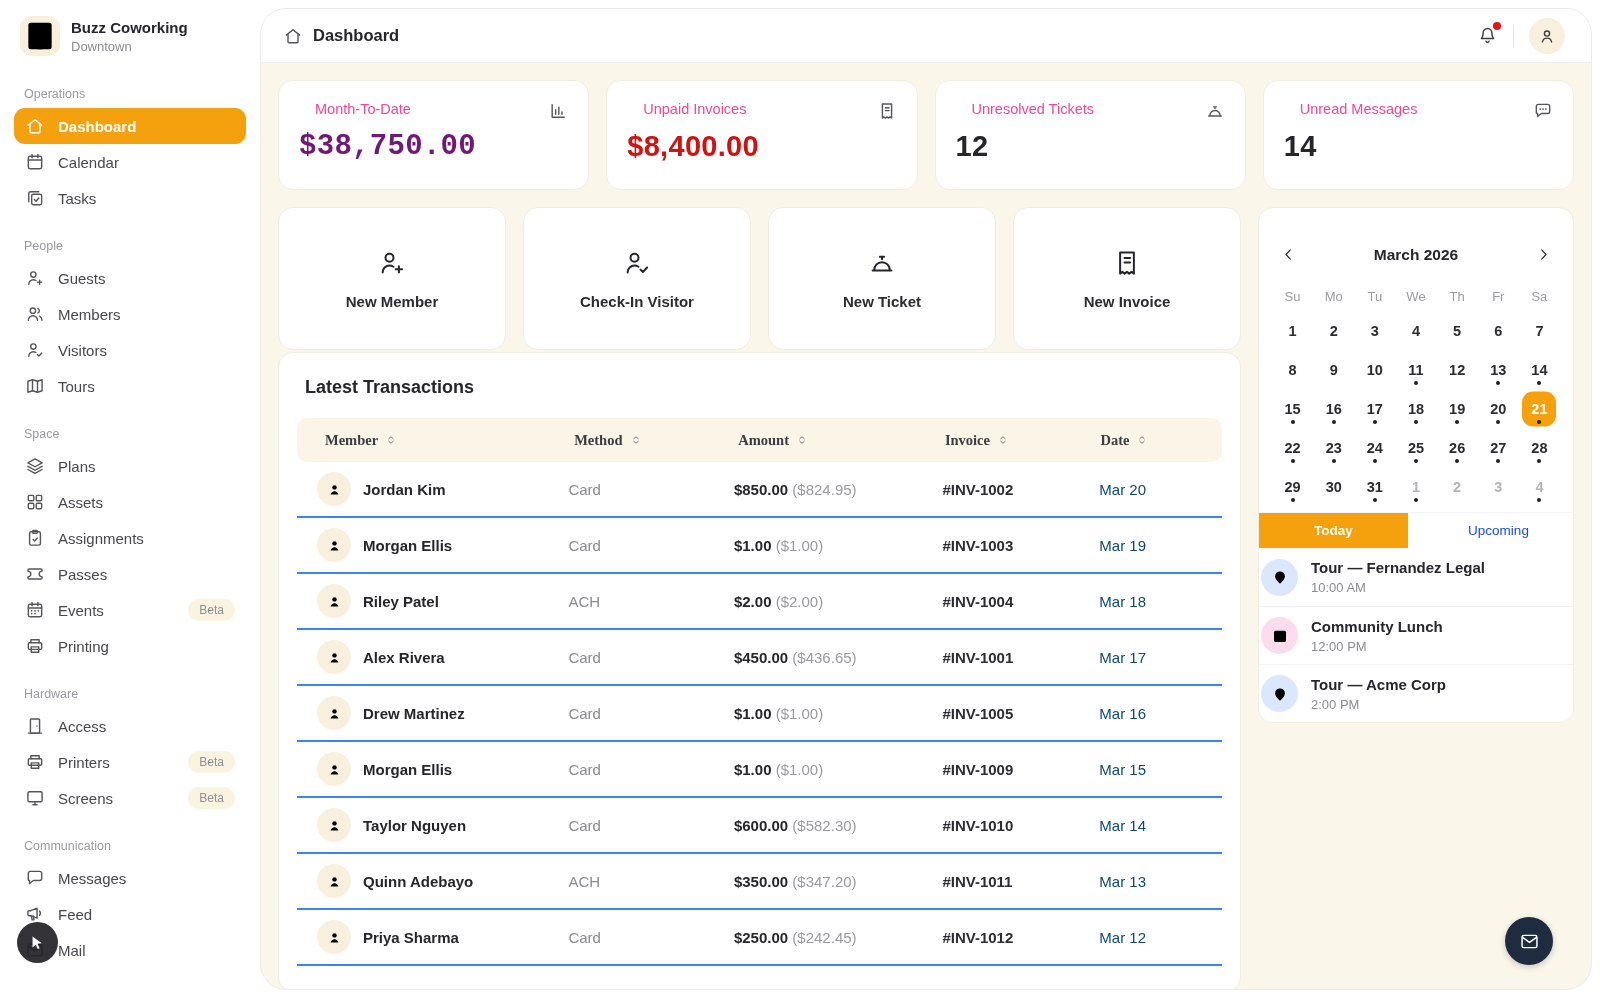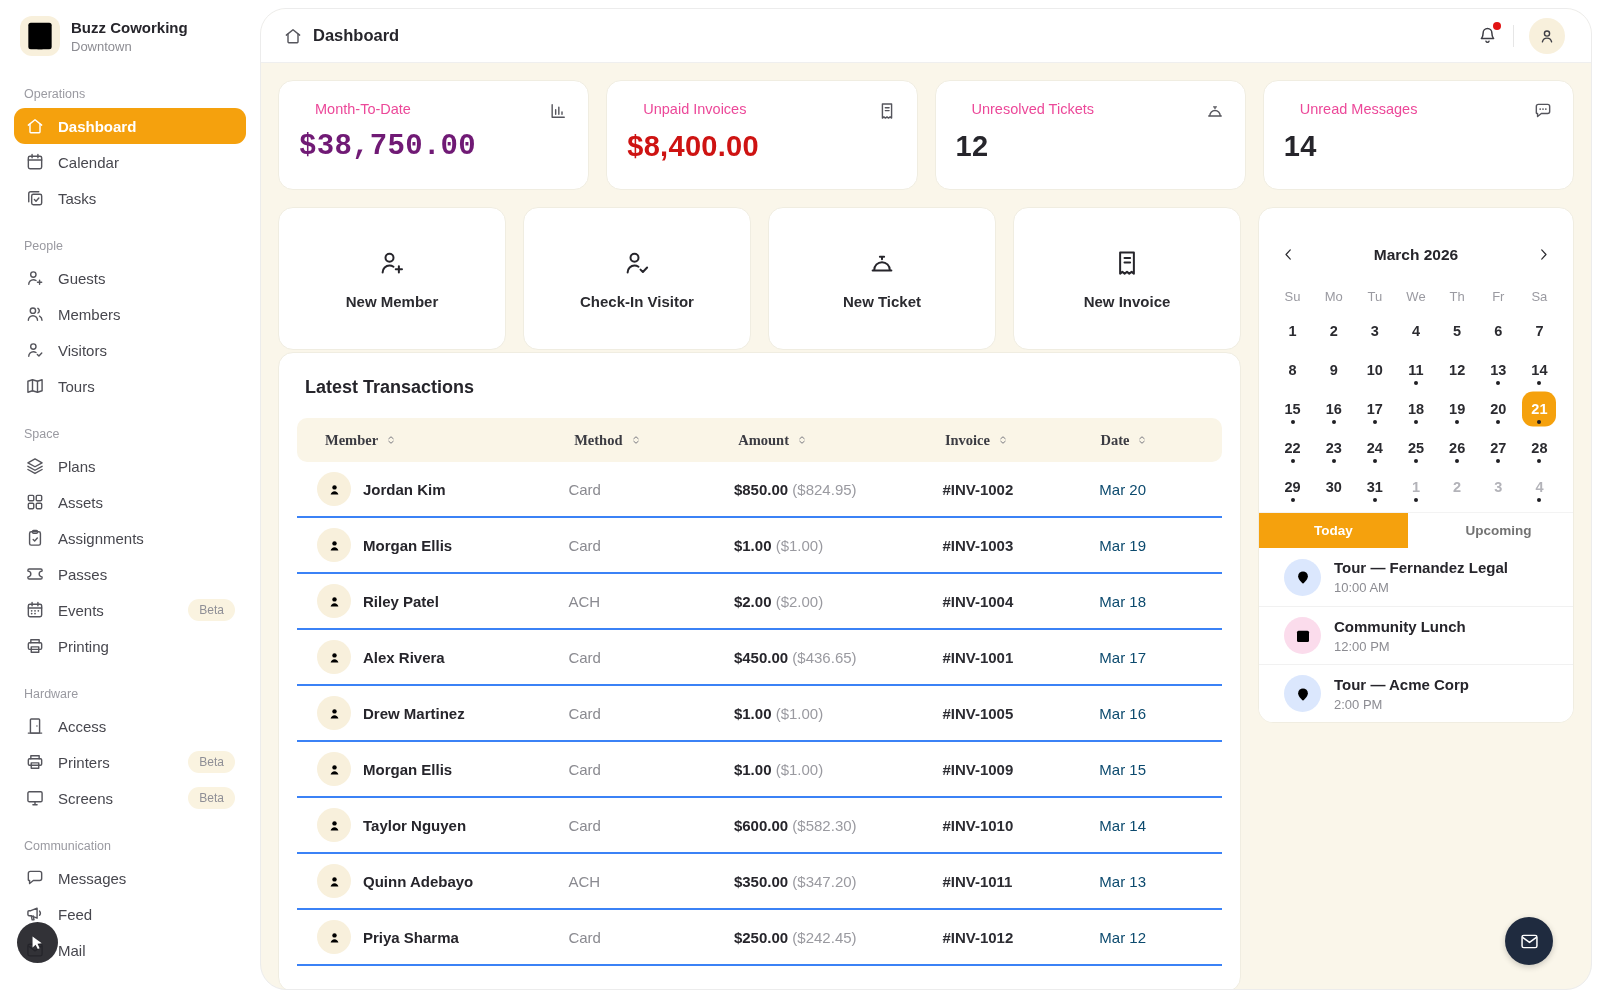--- a/index.html
+++ b/index.html
@@ -81,23 +81,23 @@
   .cal-nav svg{width:17px;height:17px;}
   .cal-grid{display:grid;grid-template-columns:repeat(7,1fr);margin-top:12px;}
   .dow{height:30px;display:grid;place-items:center;color:#9a9aa1;font-size:13px;}
   .day{position:relative;height:39px;display:flex;align-items:center;justify-content:center;font-size:14.5px;font-weight:bold;color:#2b2b30;cursor:pointer;}
   .day span{position:relative;z-index:1;}
   .day .dot{position:absolute;bottom:4px;left:50%;transform:translateX(-50%);width:4px;height:4px;border-radius:50%;background:#1f1f24;z-index:1;}
   .day.muted{color:#b3b3b9;}
   .day.sel{color:#fff;}
   .day.sel::before{content:"";position:absolute;left:50%;top:50%;transform:translate(-50%,-50%);width:34px;height:35px;border-radius:11px;background:#f5a10d;}
   .tabs{display:flex;height:36px;border-top:1px solid #f3f3f3;gap:16px;}
-  .tab{flex:1;display:grid;place-items:center;font-size:13.5px;background:#fff;color:#737373;border:none;font-family:inherit;cursor:pointer;font-weight:bold;}
+  .tab{flex:1;display:grid;place-items:center;font-size:13.5px;background:#fff;color:#1d4ed8;border:none;font-family:inherit;cursor:pointer;}
   .tab.active{background:#f5a10d;color:#fff;font-weight:bold;}
-  .event{display:flex;align-items:center;gap:13px;padding:10px 25px;border-top:1px solid #f1f1f1;min-height:58px;cursor:pointer;background:#fff;}
+  .event{display:flex;align-items:center;gap:13px;padding:10px 2px;border-top:1px solid #f1f1f1;min-height:58px;cursor:pointer;background:#fff;}
   .event:first-of-type{border-top:none;}
   .event-icn{width:37px;height:37px;border-radius:50%;display:grid;place-items:center;flex:0 0 37px;}
   .event-icn svg{width:18px;height:18px;}
   .evt-blue{background:#dbe7fd;color:#2d62e8;}
   .evt-pink{background:#fbdcec;color:#d62a6e;}
   .event-title{font-weight:bold;font-size:15px;}
   .event-time{color:#8c8c92;font-size:13px;margin-top:4px;}
 
   .fab{position:fixed;left:1505px;top:917px;width:48px;height:48px;border-radius:50%;background:#1f2b3f;color:#fff;border:none;display:grid;place-items:center;cursor:pointer;box-shadow:0 2px 6px rgba(0,0,0,.2);}
   .fab svg{width:21px;height:21px;fill:none;stroke:#fff;stroke-width:1.7;stroke-linecap:round;stroke-linejoin:round;}

